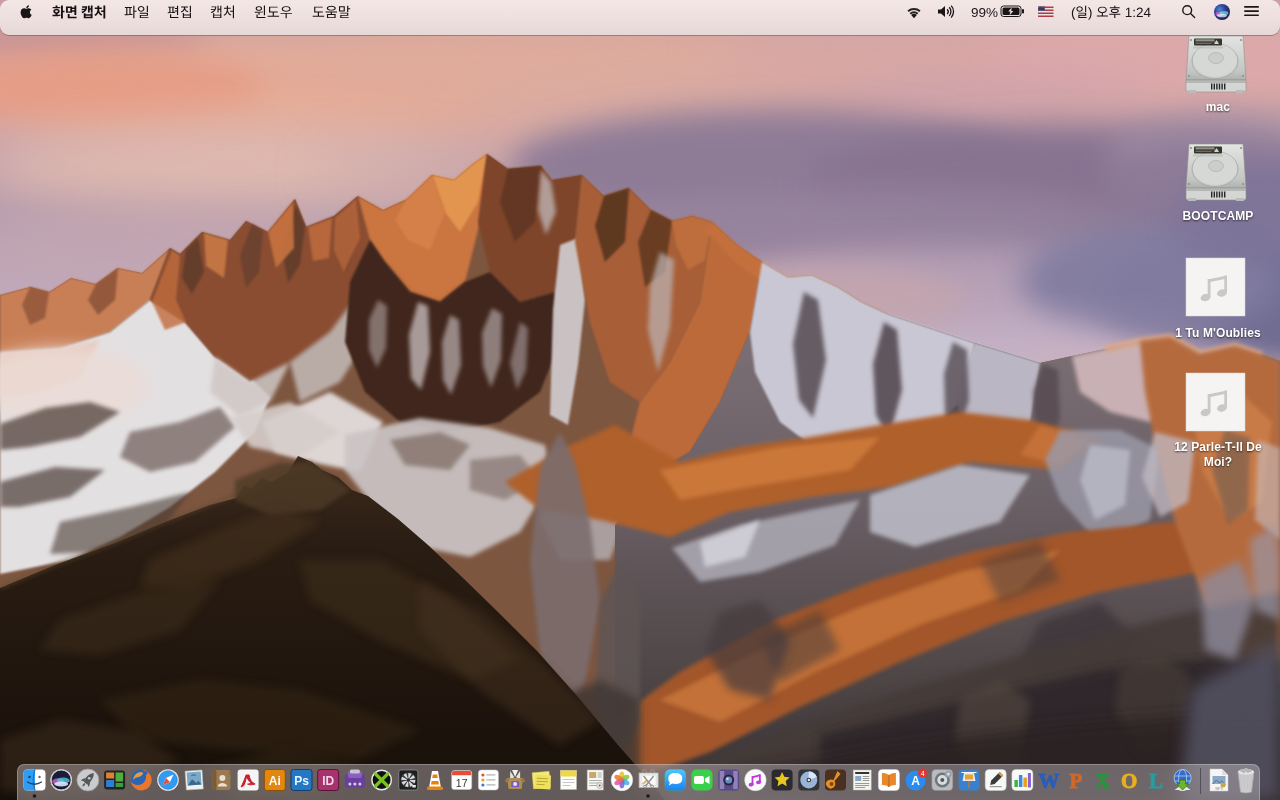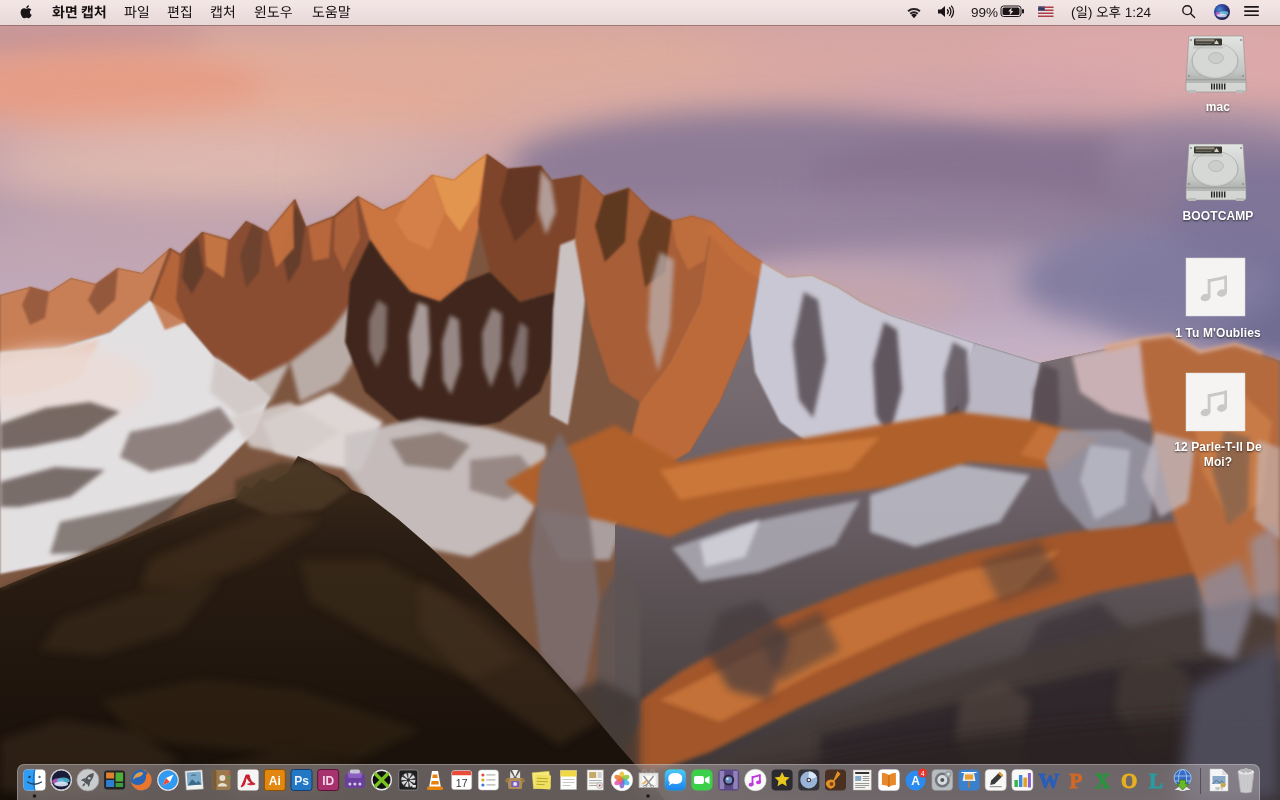--- a/index.html
+++ b/index.html
@@ -1,19 +1,19 @@
 <!DOCTYPE html>
 <html><head><meta charset="utf-8"><style>
 * { margin:0; padding:0; box-sizing:border-box; }
 html,body { width:1280px; height:800px; overflow:hidden; font-family:"Liberation Sans",sans-serif; }
 #stage { position:relative; width:1280px; height:800px; background:#b9a3b5; }
 #wp { position:absolute; left:0; top:0; }
-#menubar { position:absolute; left:0; top:0; width:1280px; height:25px;
+#menubar { position:absolute; left:0; top:0; width:1280px; height:35px;
   background:linear-gradient(180deg,#f3e7e5 0%,#eddfdf 55%,#e7d8d8 100%);
-  box-shadow:0 1px 0 rgba(120,80,80,0.55); }
+  box-shadow:0 1px 0 rgba(120,80,80,0.55);border-radius:9px; }
 #dicons { position:absolute; left:0; top:0; }
 .dlabel { position:absolute; width:160px; text-align:center; color:#fff; font-weight:bold;
   font-size:12px; font-family:"Liberation Sans",sans-serif;
   text-shadow:0 1px 2px rgba(0,0,0,0.65); letter-spacing:0.1px; }
 #dock { position:absolute; left:17px; top:764px; width:1243px; height:36px;
   background:rgba(212,205,210,0.40); border-radius:7px 7px 0 0;
   border:0.5px solid rgba(255,255,255,0.25); border-bottom:none;
   -webkit-backdrop-filter:blur(14px); backdrop-filter:blur(14px); }
 </style></head>
 <body>

